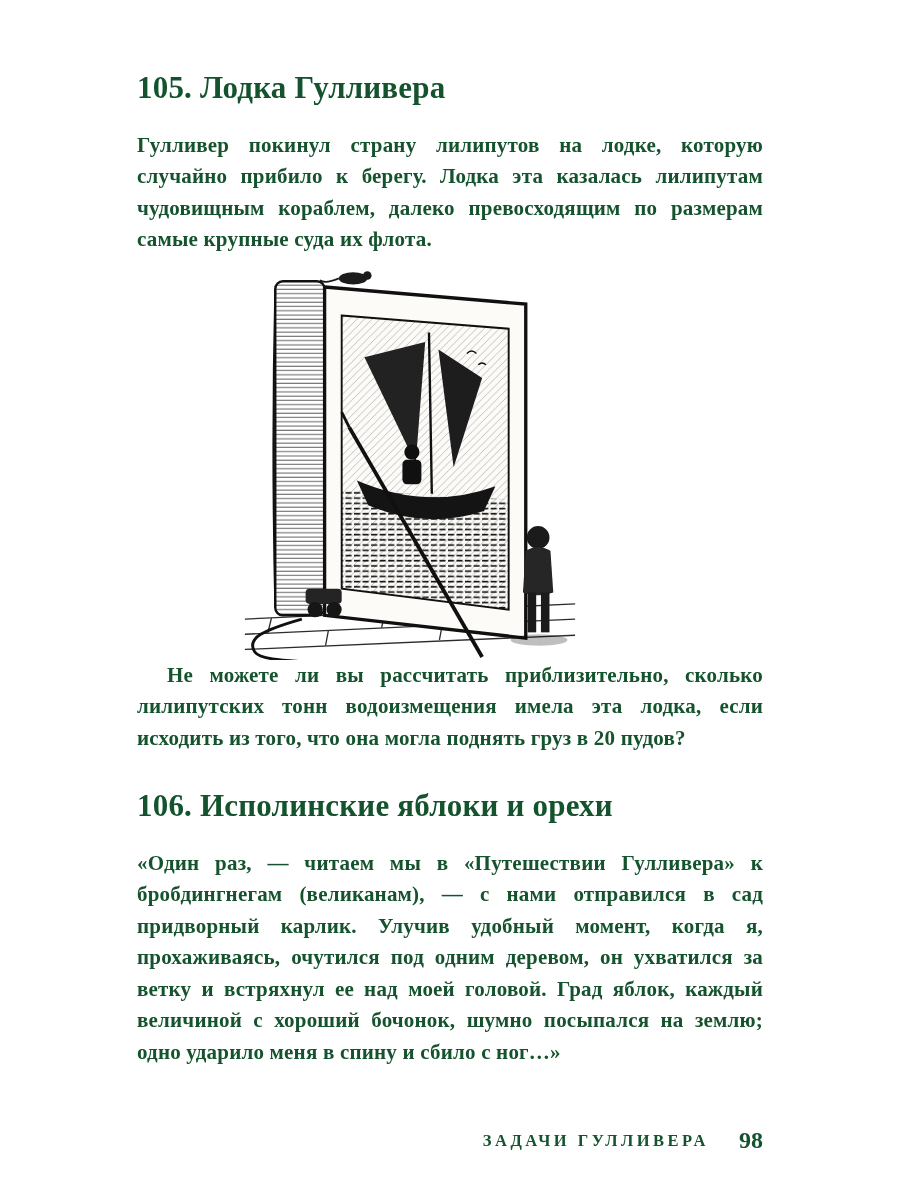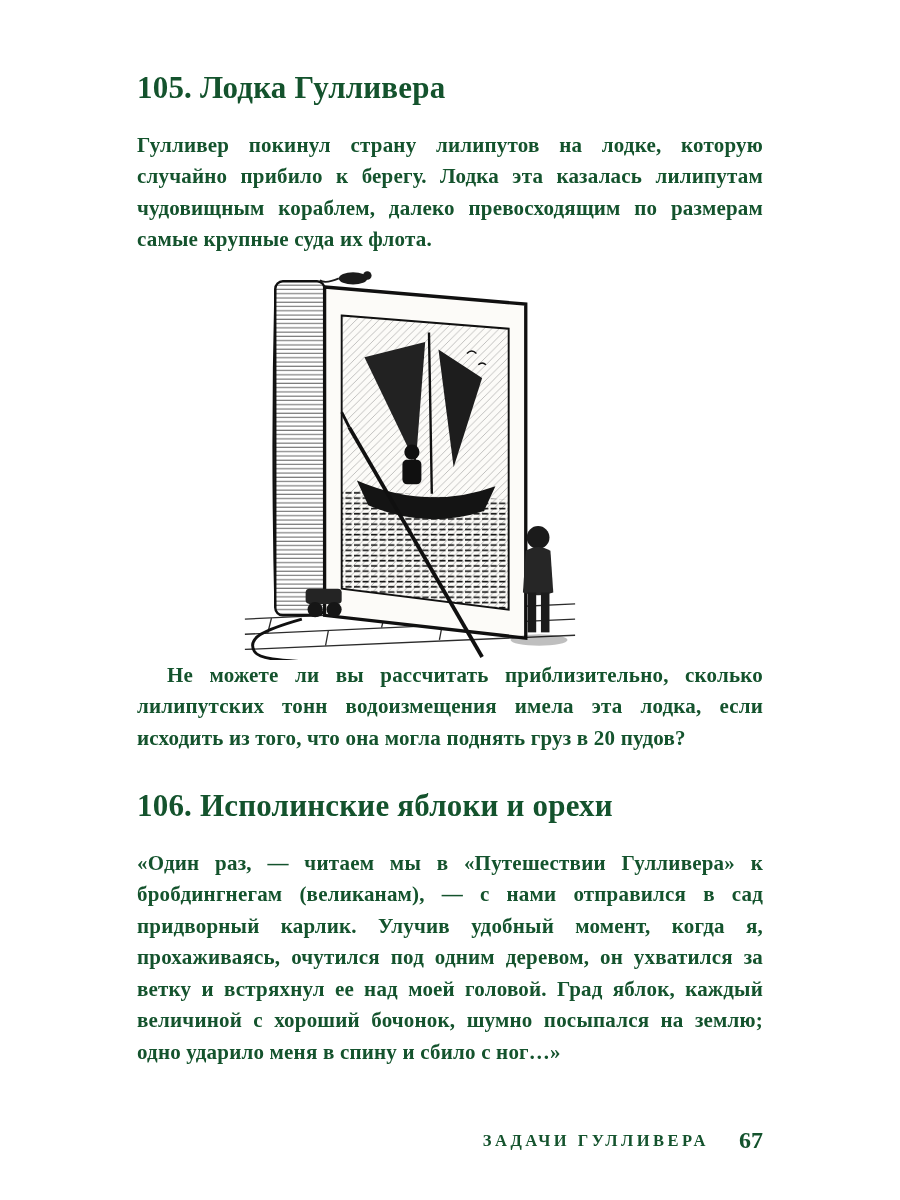--- a/index.html
+++ b/index.html
@@ -150,15 +150,15 @@
     <p class="body-text question">Не можете ли вы рассчитать приблизительно, сколько лилипутских тонн водоизмещения имела эта лодка, если исходить из того, что она могла поднять груз в 20 пудов?</p>
 
     <h1 class="heading heading-second">106. Исполинские яблоки и орехи</h1>
 
     <p class="body-text quote">«Один раз, — читаем мы в «Путешествии Гулливера» к бробдингнегам (великанам), — с нами отправился в сад придворный карлик. Улучив удобный момент, когда я, прохаживаясь, очутился под одним деревом, он ухватился за ветку и встряхнул ее над моей головой. Град яблок, каждый величиной с хороший бочонок, шумно посыпался на землю; одно ударило меня в спину и сбило с ног…»</p>
 
   </main>
 
   <footer class="running-footer">
     <span class="running-title">ЗАДАЧИ ГУЛЛИВЕРА</span>
-    <span class="page-number">67</span>
+    <span class="page-number">98</span>
   </footer>
 </div>
 
 </body></html>

